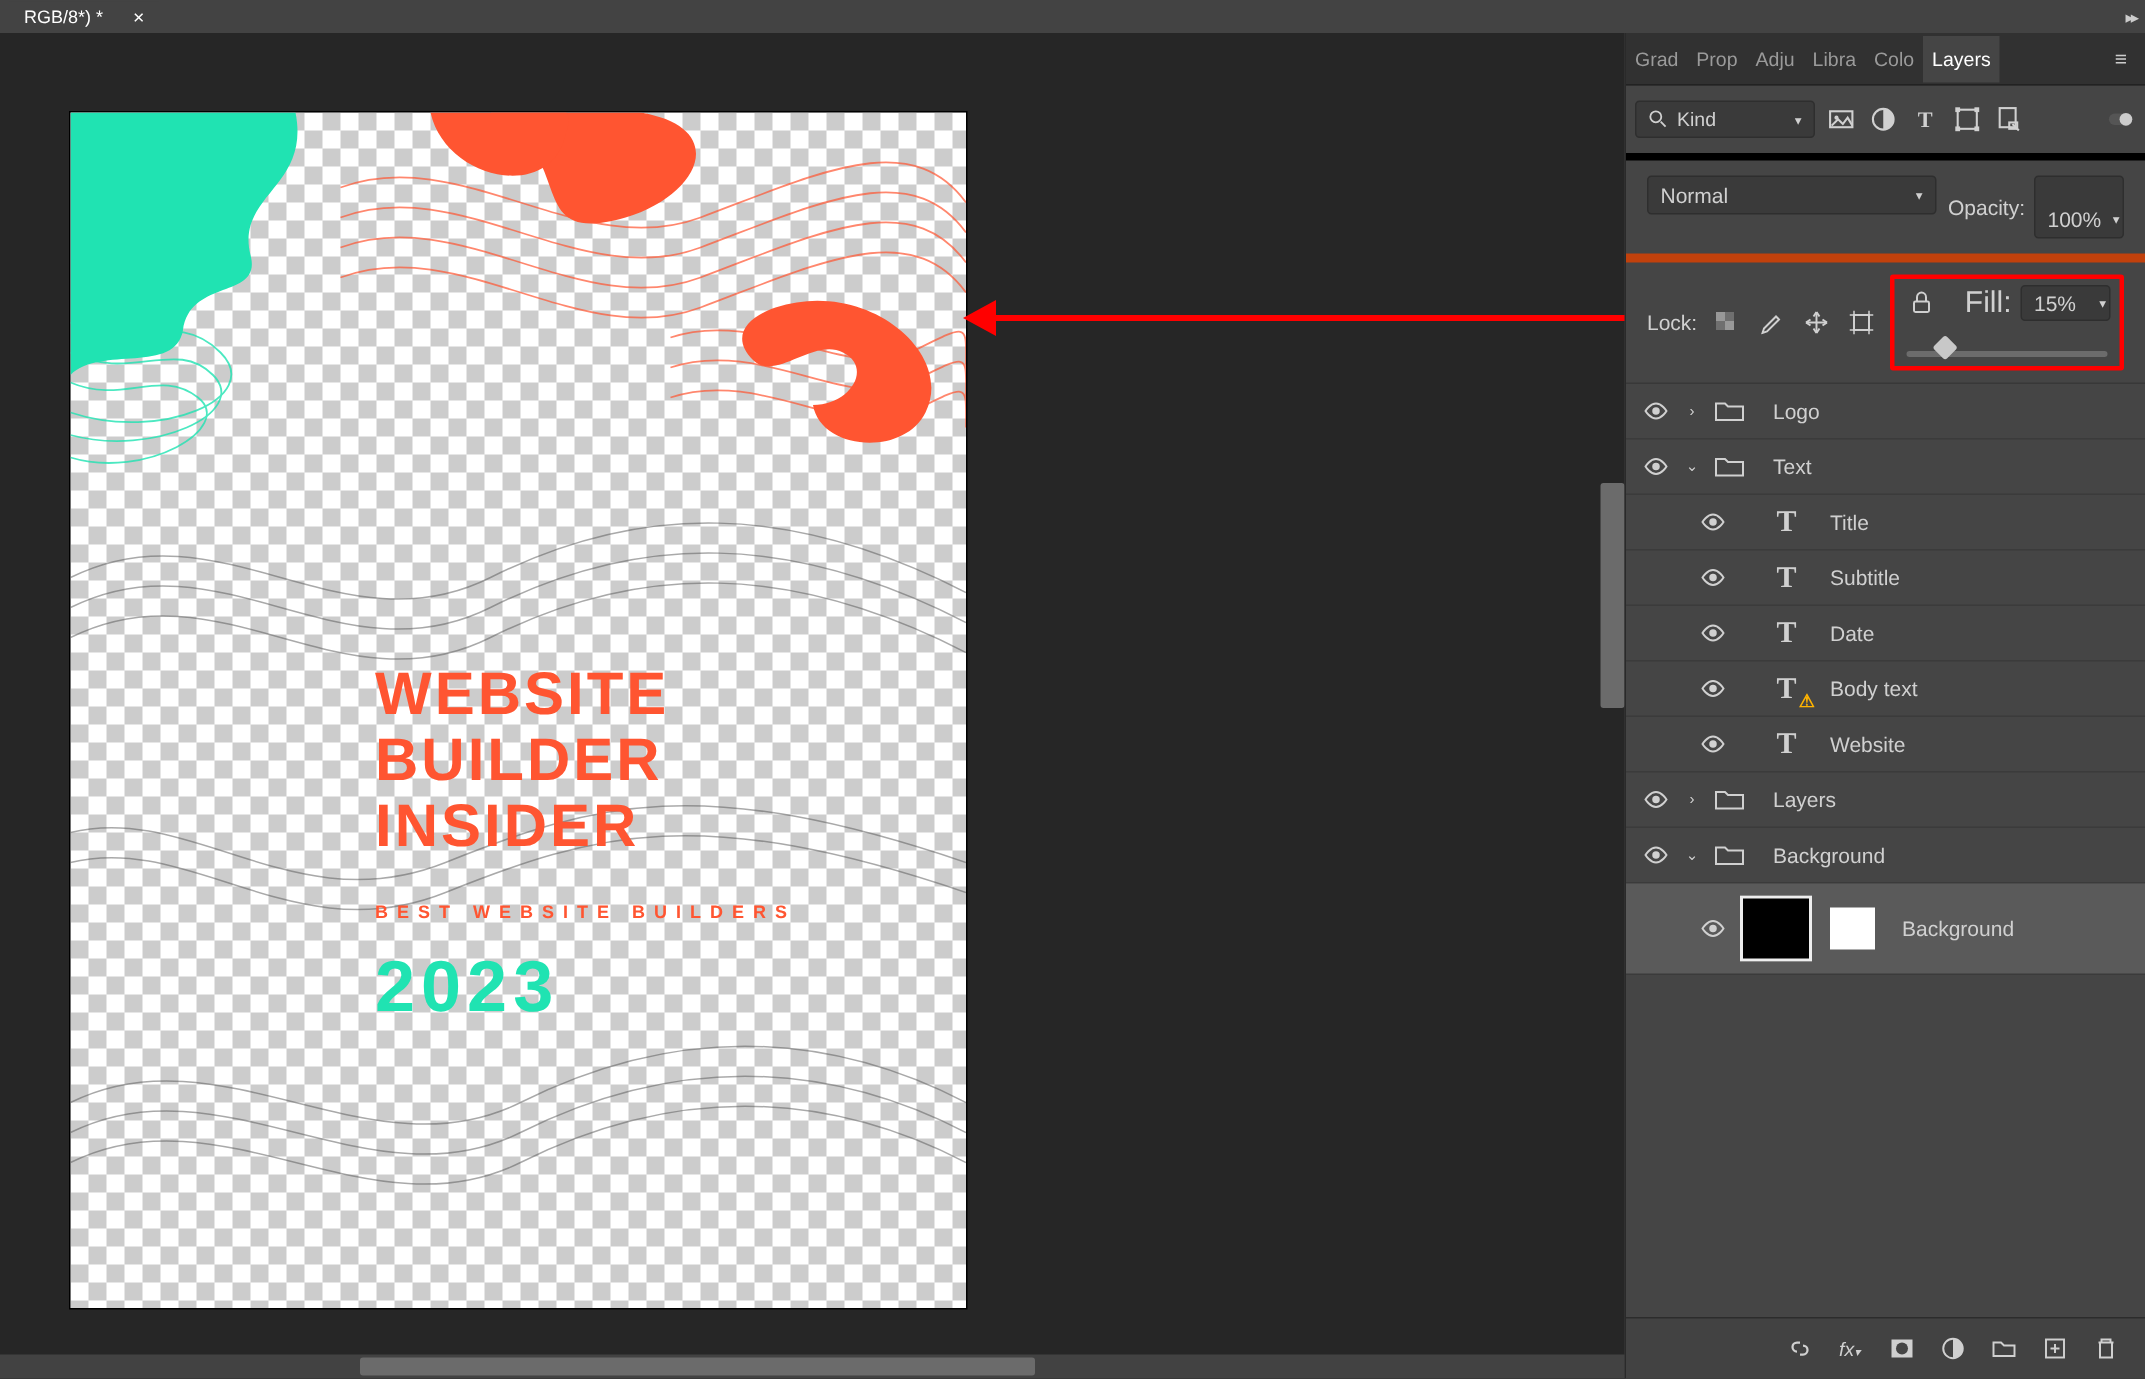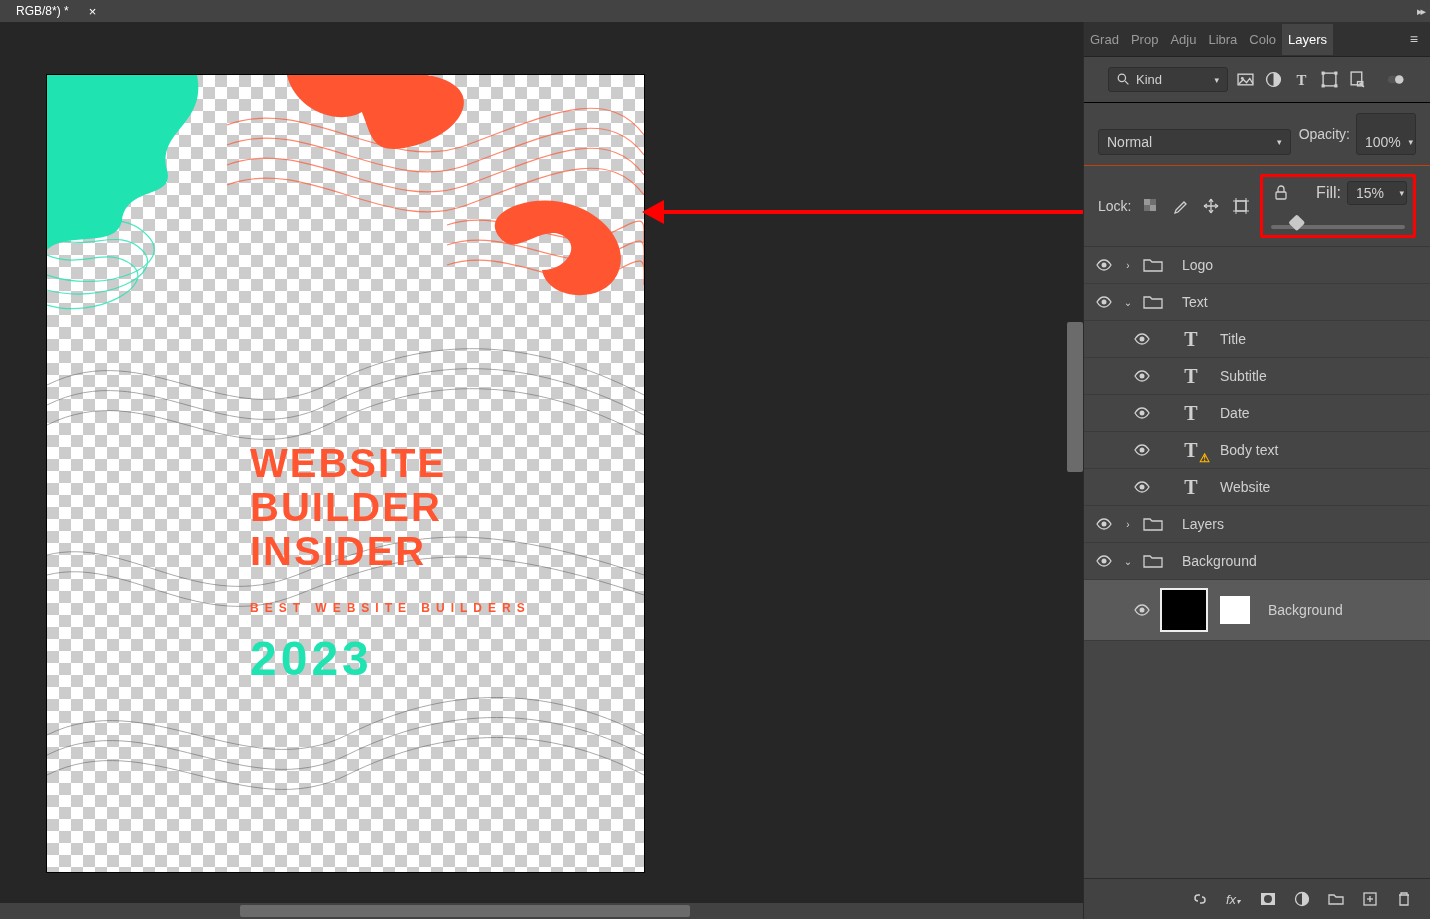--- a/index.html
+++ b/index.html
@@ -18,36 +18,36 @@
 .canvas-text .sub{color:#ff5531;font-size:12px;letter-spacing:6px;margin-top:28px;font-weight:700}
 .canvas-text .year{color:#20e3b2;font-size:48px;margin-top:16px;letter-spacing:4px}
 .hscroll{height:16px;background:#424242;position:relative}
 .hscroll-thumb{position:absolute;top:2px;left:240px;width:450px;height:12px;background:#6b6b6b;border-radius:2px}
 .vscroll{position:absolute;right:0;top:300px;width:16px;height:150px;background:#6b6b6b;border-radius:2px}
 .panel{width:346px;background:#454545;display:flex;flex-direction:column;border-left:1px solid #2a2a2a}
 .panel-tabs{display:flex;align-items:center;background:#313131;height:34px;font-size:13px;border-bottom:1px solid #222}
 .ptab{padding:8px 6px;color:#9a9a9a;cursor:pointer}
 .ptab.active{color:#fff;background:#454545}
 .pmenu{margin-left:auto;padding:0 12px;color:#ccc;font-size:14px}
-.filter-row{display:flex;align-items:center;padding:10px 24px;gap:6px;border-bottom:1px solid #000000}
+.filter-row{display:flex;align-items:center;padding:10px 6px;gap:6px;border-bottom:5px solid #000000}
 .kind-select{display:flex;align-items:center;gap:6px;background:#3a3a3a;border:1px solid #2e2e2e;border-radius:3px;padding:4px 8px;width:102px;font-size:13px}
 .kind-select .chev{margin-left:auto;font-size:9px}
 .fbtn{width:22px;height:22px;display:flex;align-items:center;justify-content:center;color:#d0d0d0;cursor:pointer}
 .fbtn svg{width:17px;height:17px}
-.blend-row{display:flex;align-items:flex-end;padding:10px 14px;gap:8px;border-bottom:1px solid #c2410c;font-size:14px}
+.blend-row{display:flex;align-items:flex-start;padding:10px 14px;gap:8px;border-bottom:6px solid #c2410c;font-size:14px}
 .blend-select{flex:1;display:flex;align-items:center;background:#3a3a3a;border:1px solid #2e2e2e;border-radius:3px;padding:4px 8px}
 .blend-select .chev{margin-left:auto;font-size:9px}
 .opacity-wrap{display:flex;align-items:center;gap:6px}
 .opacity-val{background:#3a3a3a;border:1px solid #2e2e2e;border-radius:3px;padding:20px 2px 4px 8px;width:48px;display:flex;align-items:center}
 .opacity-val .chev{margin-left:auto;font-size:9px}
 .lock-row{display:flex;align-items:center;padding:8px 14px;gap:8px;font-size:14px;border-bottom:1px solid #383838;position:relative}
 .lock-row .lbtn{width:24px;height:24px;display:flex;align-items:center;justify-content:center;color:#d0d0d0}
 .lock-row .lbtn svg{width:16px;height:16px}
 .fill-box{display:flex;align-items:center;gap:6px;margin-left:auto;border:3px solid #ff0000;padding:4px 6px 30px 6px;border-radius:2px;position:relative;width:150px}
-.fill-label{font-size:16px}
+.fill-label{font-size:20px}
 .fill-val{background:#3a3a3a;border:1px solid #2e2e2e;border-radius:3px;padding:3px 2px 3px 8px;width:48px;display:flex;align-items:center}
 .fill-val .chev{margin-left:auto;font-size:9px}
 .fill-slider{position:absolute;bottom:6px;left:8px;right:8px;height:4px;background:#6c6c6c;border-radius:2px}
 .fill-slider::after{content:"";position:absolute;left:18%;top:-4px;width:12px;height:12px;background:#c8c8c8;border-radius:2px;transform:rotate(45deg) translateX(-50%)}
 .layers{flex:1;overflow:auto}
 .layer{display:flex;align-items:center;padding:8px 10px;border-bottom:1px solid #3b3b3b;font-size:14px;gap:8px}
 .layer.selected{background:#5a5a5a}
 .layer.indented{padding-left:48px}
 .eye{width:20px;display:flex;justify-content:center;color:#d0d0d0}
 .eye svg{width:16px;height:12px}

